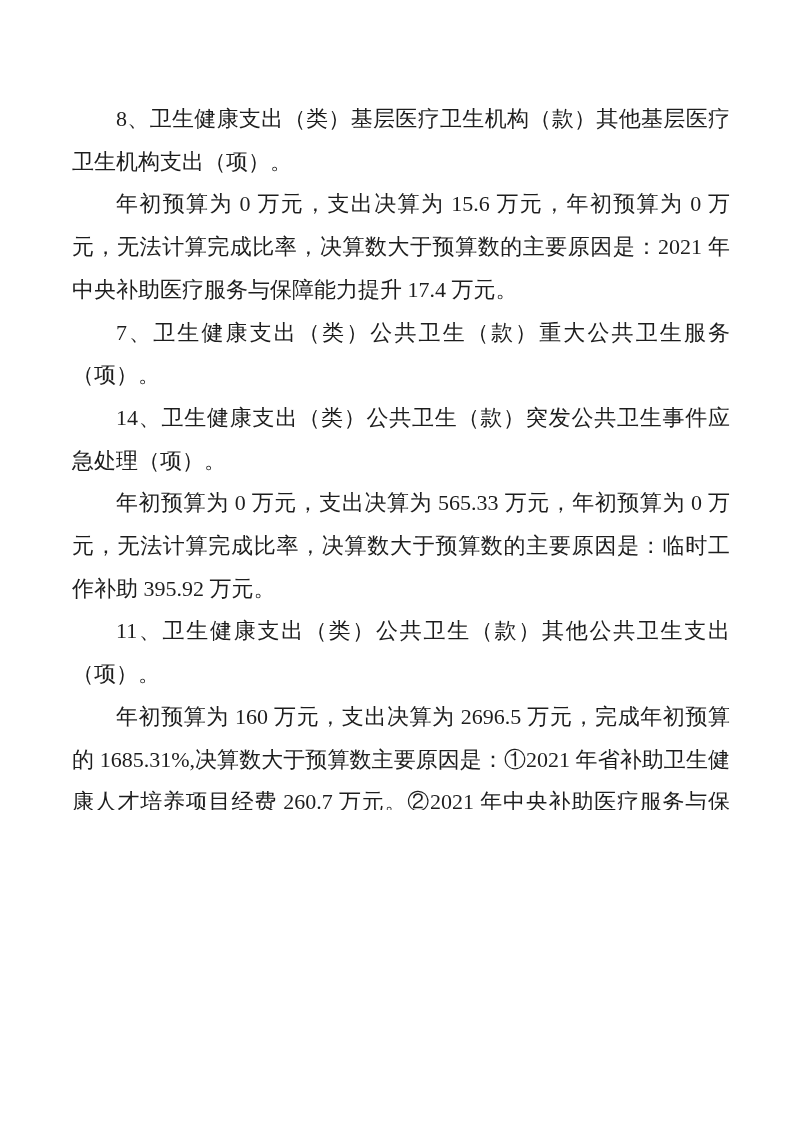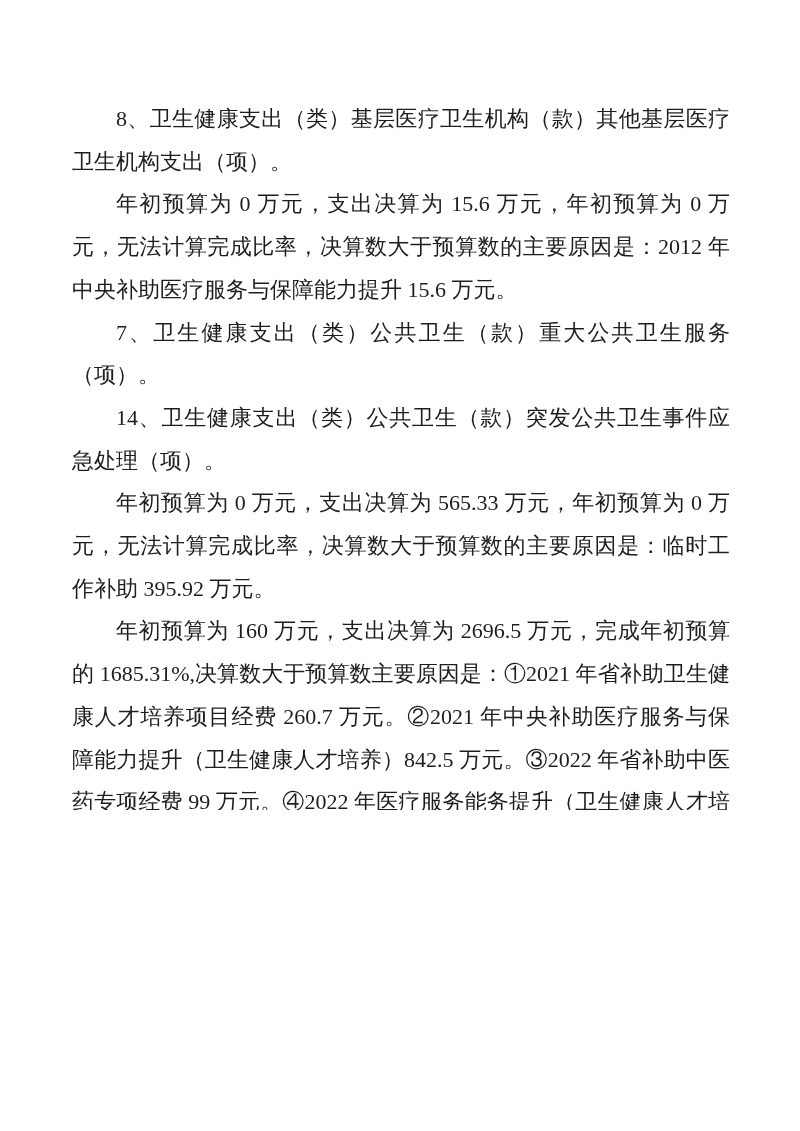--- a/index.html
+++ b/index.html
@@ -42,20 +42,21 @@
     color: #1d1d1d;
     font-family: Liberation Sans, sans-serif;
   }
 </style>
 </head>
 <body>
 
 <div class="page">
   <div class="content">
     <p>8、卫生健康支出（类）基层医疗卫生机构（款）其他基层医疗卫生机构支出（项）。</p>
-    <p>年初预算为 0 万元，支出决算为 15.6 万元，年初预算为 0 万元，无法计算完成比率，决算数大于预算数的主要原因是：2012 年中央补助医疗服务与保障能力提升 15.6 万元。</p>
+    <p>年初预算为 0 万元，支出决算为 15.6 万元，年初预算为 0 万元，无法计算完成比率，决算数大于预算数的主要原因是：2021 年中央补助医疗服务与保障能力提升 17.4 万元。</p>
     <p>7、卫生健康支出（类）公共卫生（款）重大公共卫生服务（项）。</p>
     <p>14、卫生健康支出（类）公共卫生（款）突发公共卫生事件应急处理（项）。</p>
     <p>年初预算为 0 万元，支出决算为 565.33 万元，年初预算为 0 万元，无法计算完成比率，决算数大于预算数的主要原因是：临时工作补助 395.92 万元。</p>
+    <p>11、卫生健康支出（类）公共卫生（款）其他公共卫生支出（项）。</p>
     <p>年初预算为 160 万元，支出决算为 2696.5 万元，完成年初预算的 1685.31%,决算数大于预算数主要原因是：①2021 年省补助卫生健康人才培养项目经费 260.7 万元。②2021 年中央补助医疗服务与保障能力提升（卫生健康人才培养）842.5 万元。③2022 年省补助中医药专项经费 99 万元。④2022 年医疗服务能务提升（卫生健康人才培养）中央补助资金 42.68 万元。⑤核酸检测 193.12 万元。⑥基本公共卫生</p>
   </div>
   <div class="footer">- 13 -</div>
 </div>
 
 </body></html>

